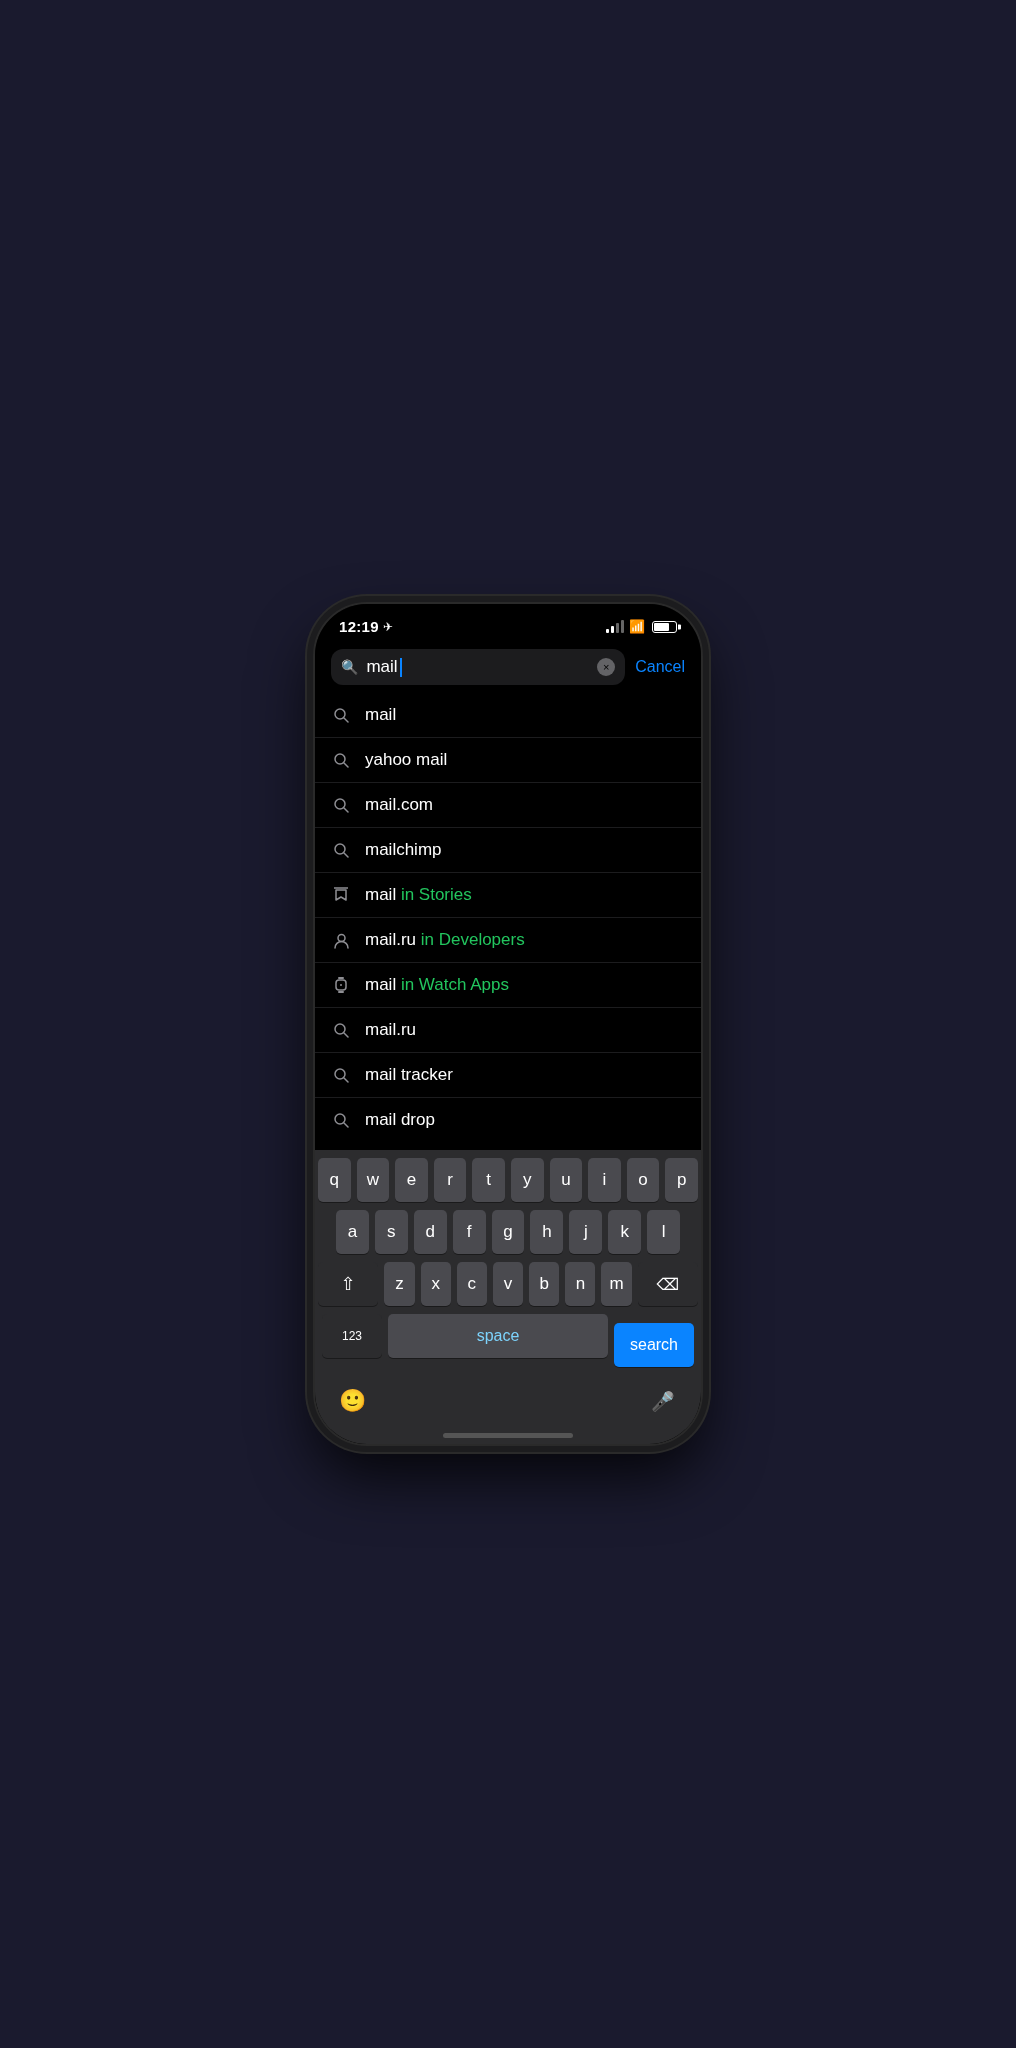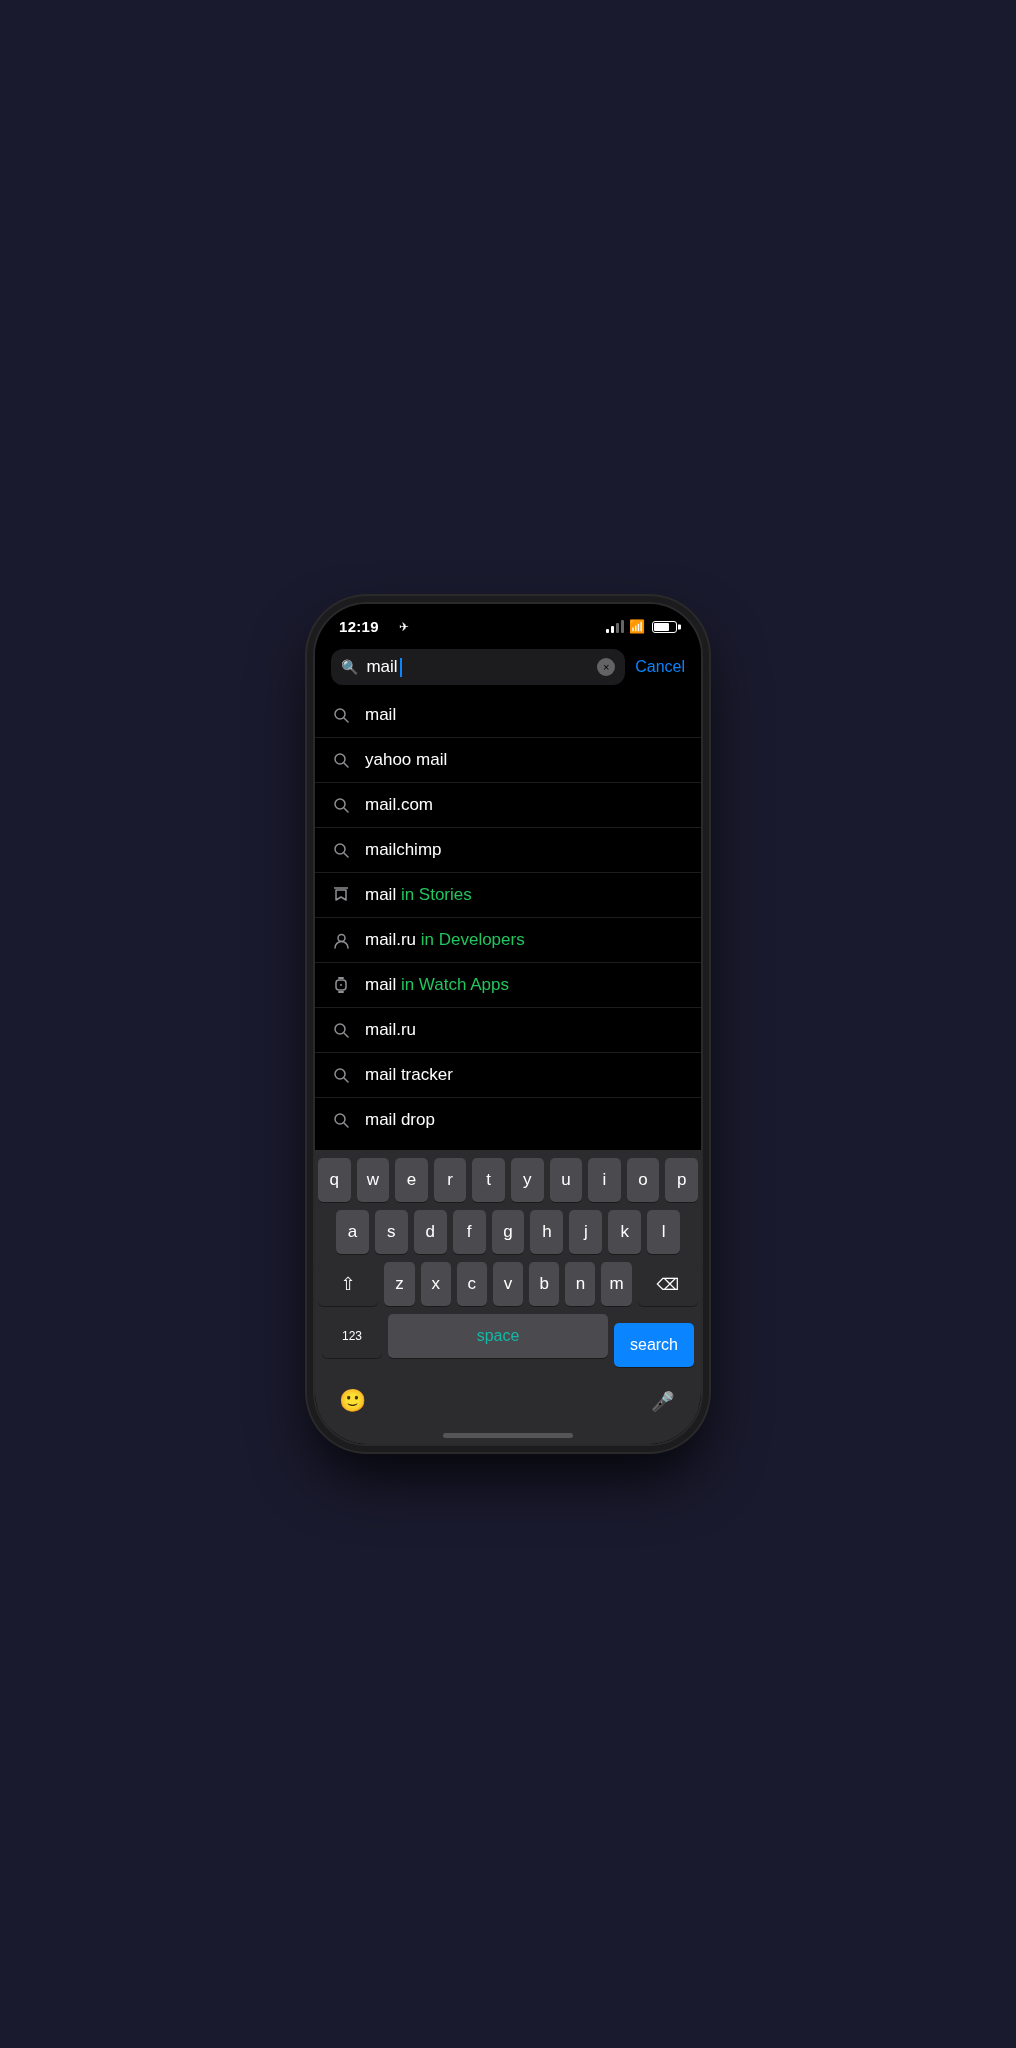--- a/index.html
+++ b/index.html
@@ -259,21 +259,21 @@
 
     .key.wide {
       max-width: 90px;
       flex: 2;
     }
 
     .key.space {
       max-width: 220px;
       flex: 4;
       font-size: 16px;
-      color: #14b8a6;
+      color: #7dd3fc;
     }
 
     .key.search-key {
       background: #0a84ff;
       max-width: 80px;
       flex: 2;
       font-size: 16px;
       margin-top: 9px;
     }
 
@@ -308,21 +308,21 @@
     }
   </style>
 </head>
 <body>
 
 <div class="phone-frame">
   <div class="dynamic-island"></div>
   <div class="screen">
 
     <div class="status-bar">
-      <div style="display:flex;align-items:center;gap:20px;">
+      <div style="display:flex;align-items:center;gap:4px;">
         <span class="status-time">12:19</span>
         <span style="color:#fff;font-size:12px;">✈</span>
       </div>
       <div class="status-icons">
         <div class="signal-bars">
           <div class="signal-bar" style="height:4px;"></div>
           <div class="signal-bar" style="height:7px;"></div>
           <div class="signal-bar" style="height:10px;opacity:0.4;"></div>
           <div class="signal-bar" style="height:13px;opacity:0.4;"></div>
         </div>

